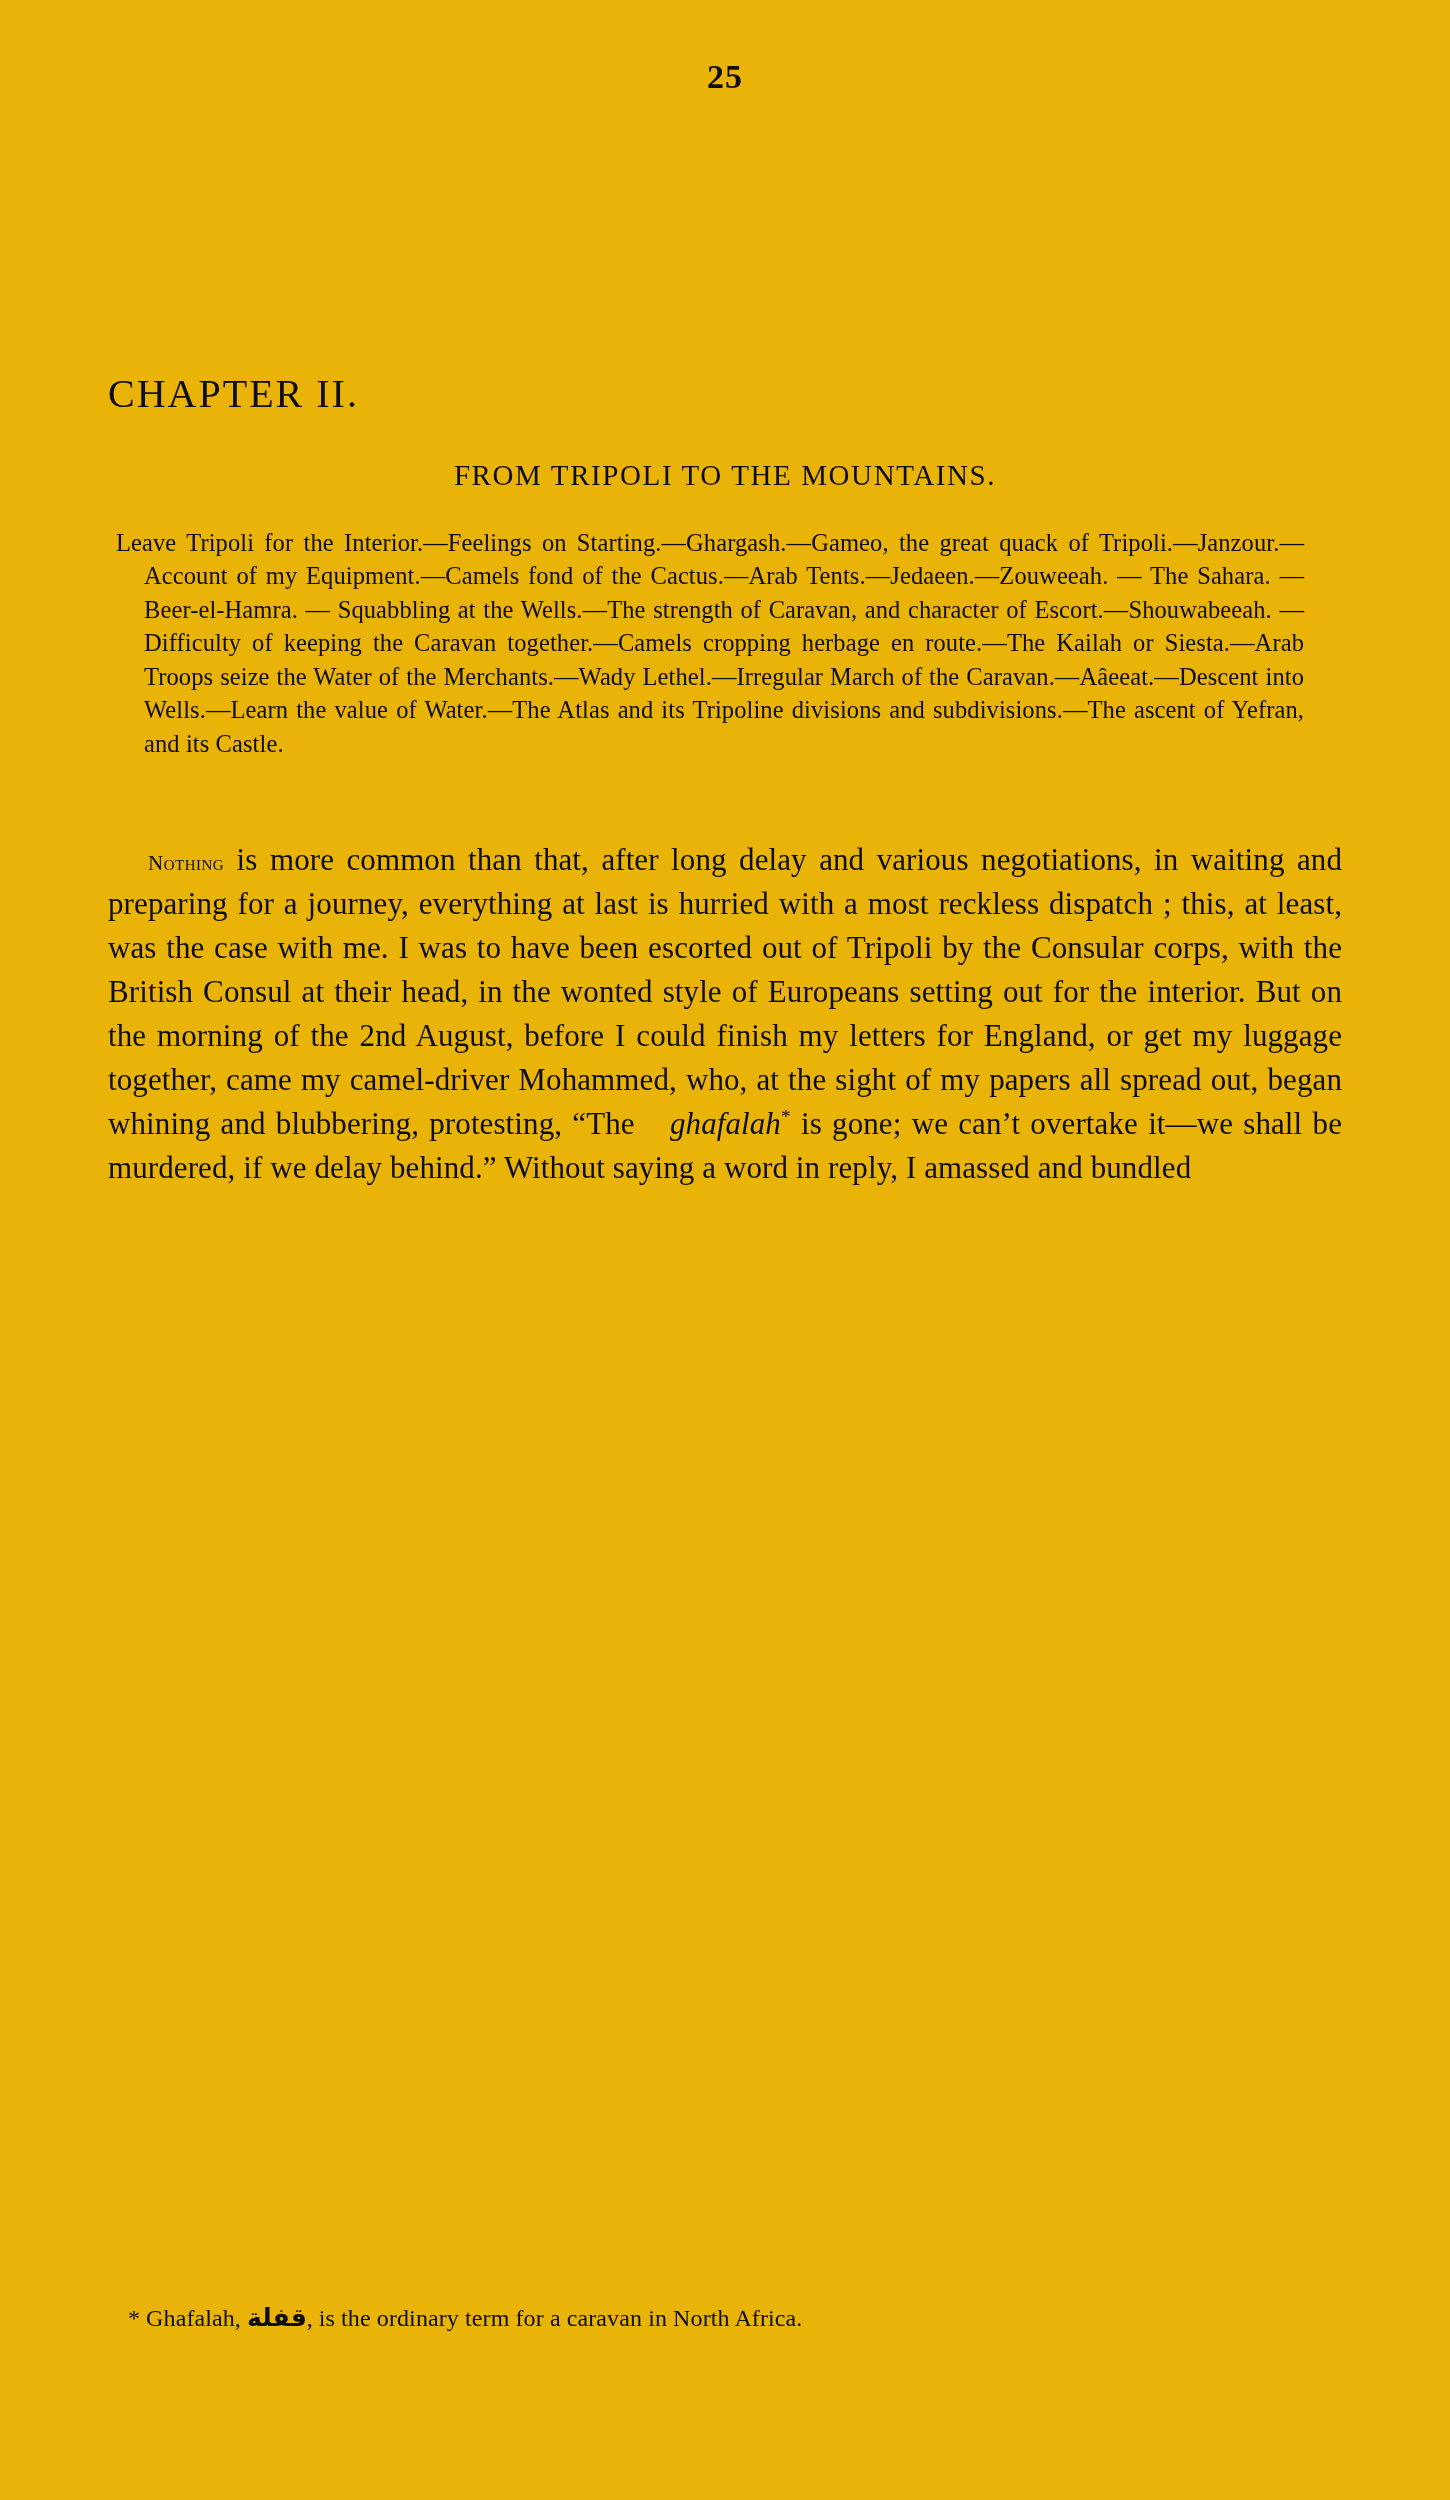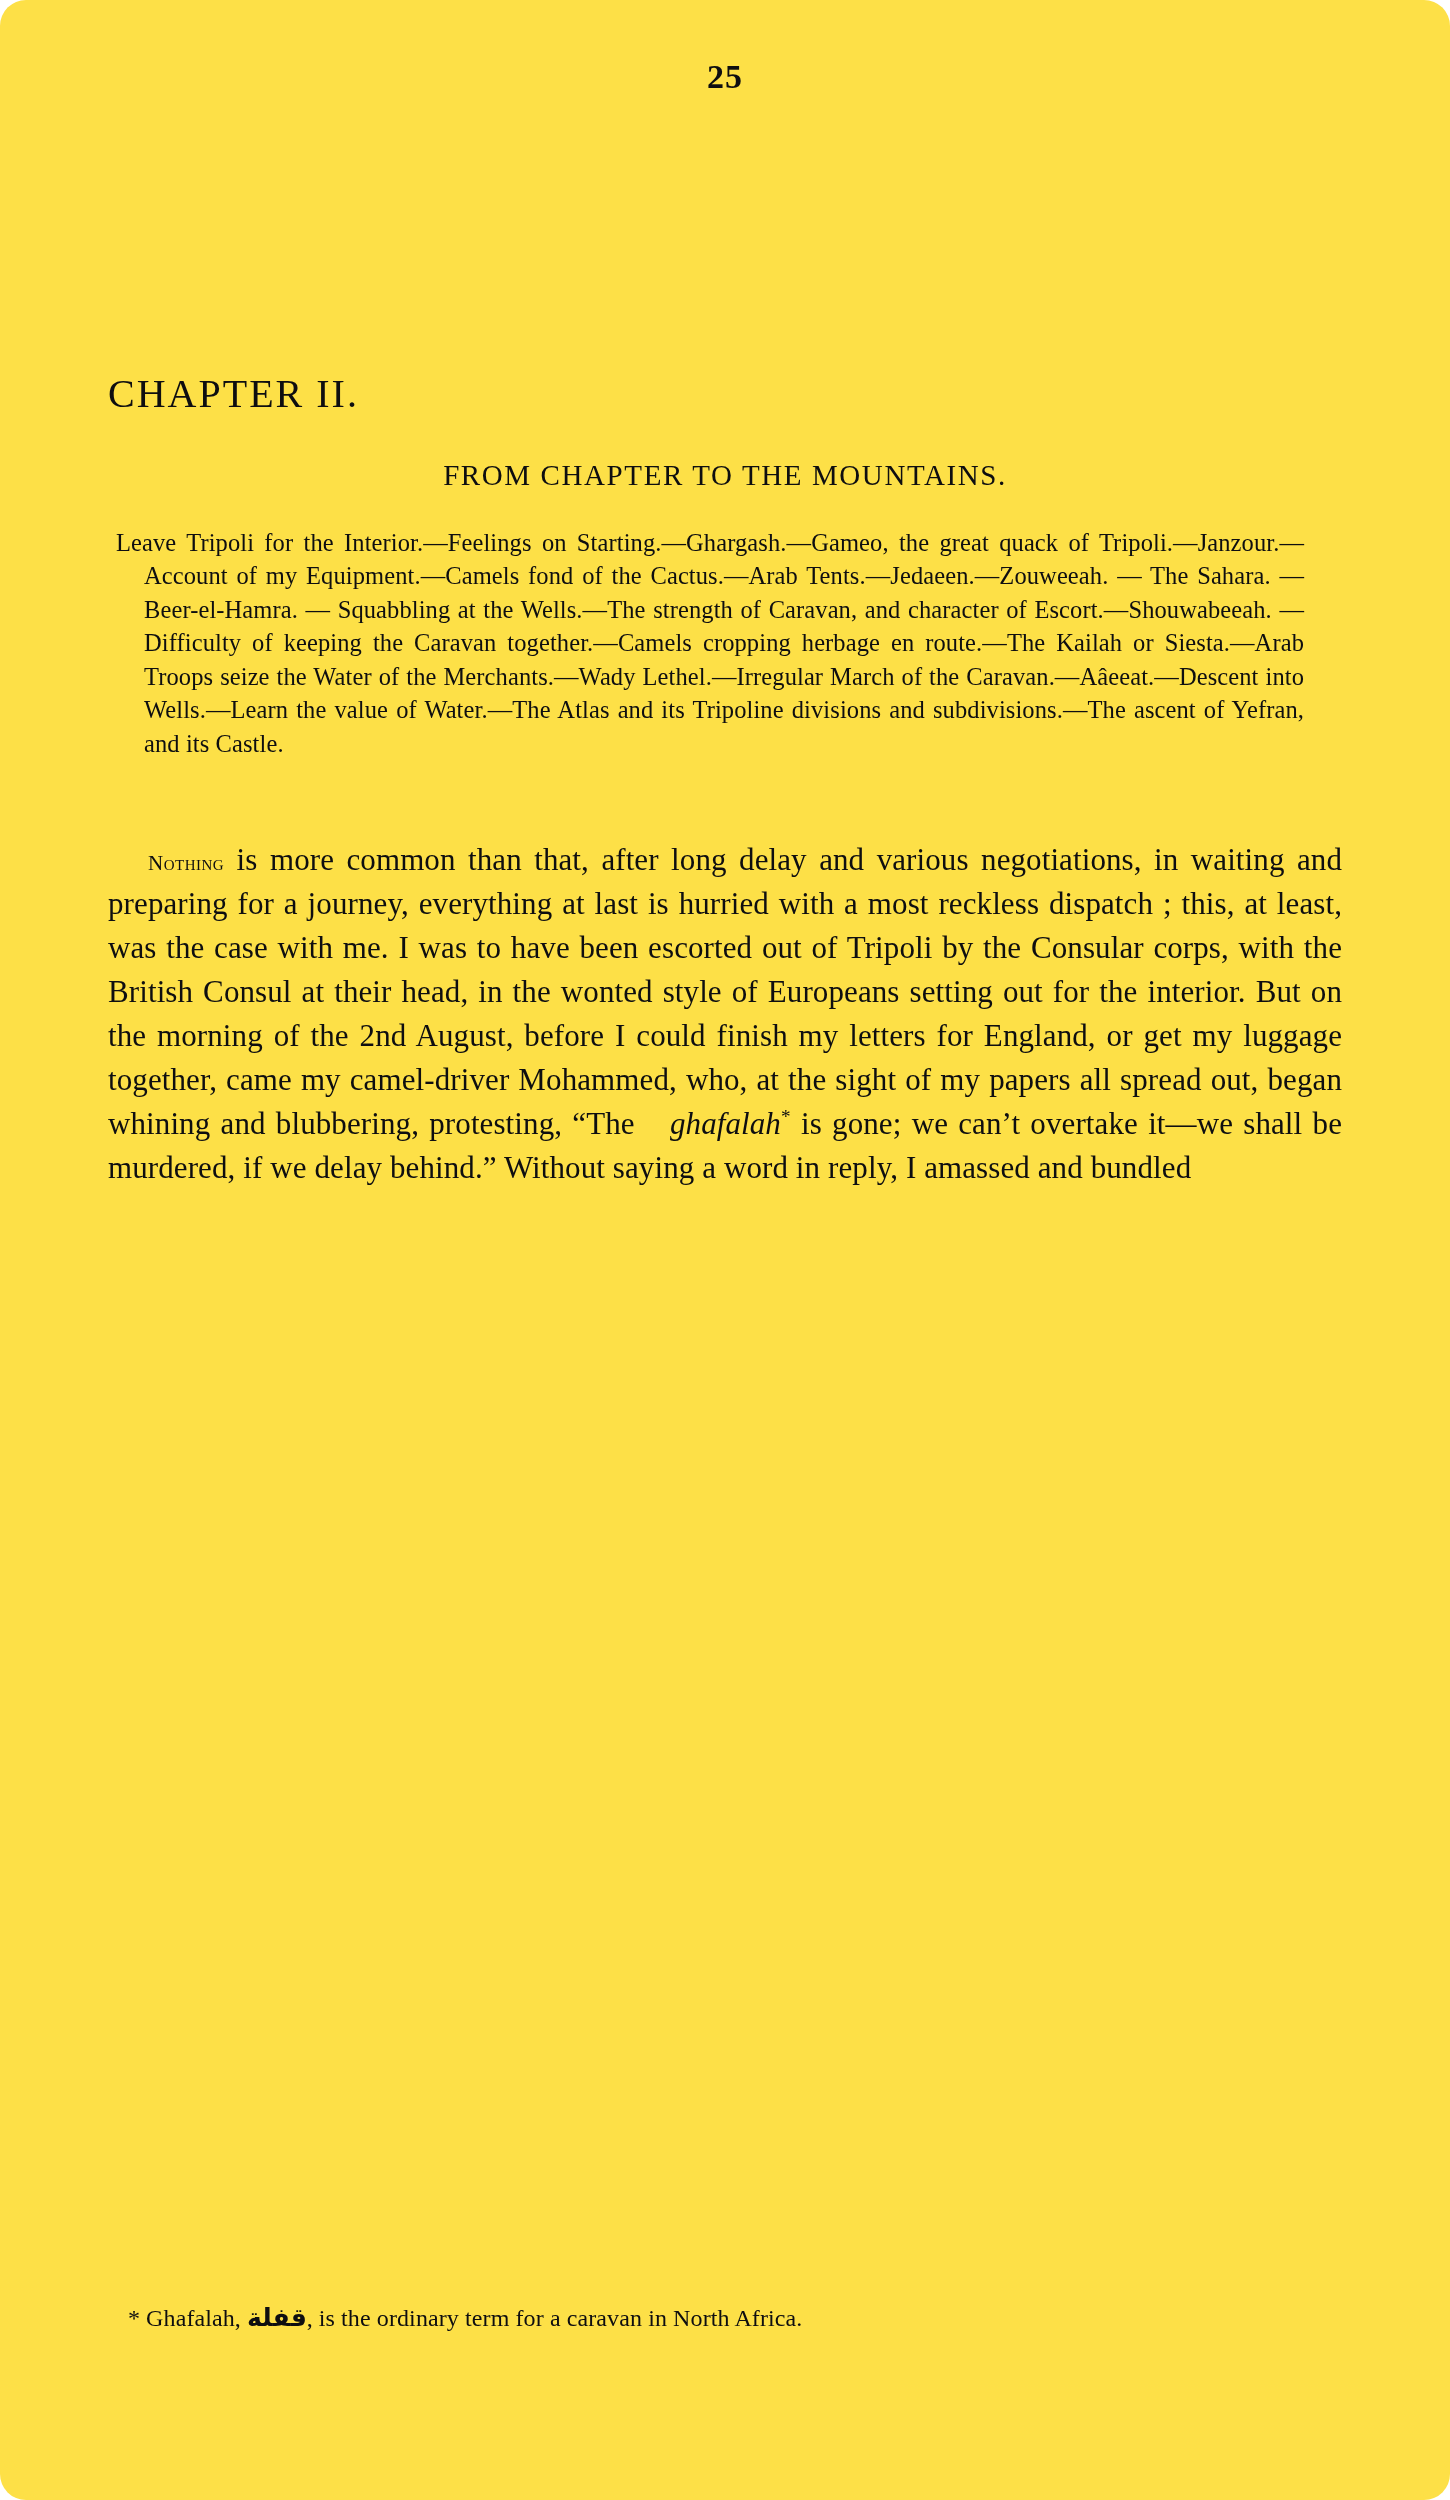--- a/index.html
+++ b/index.html
@@ -11,22 +11,21 @@
     width: 1450px;
     height: 2500px;
     position: relative;
     font-family: "Liberation Serif", serif;
     color: #0e0e10;
     -webkit-font-smoothing: antialiased;
   }
   .page {
     position: absolute;
     inset: 0;
-    background: #fde047;
-    border-radius: 26px;
+    background: #eab308;
   }
   .page-number {
     position: absolute;
     top: 58px;
     left: 0;
     right: 0;
     text-align: center;
     font-size: 34px;
     font-weight: bold;
     letter-spacing: 1px;
@@ -112,21 +111,21 @@
 <body>
 
 <div class="page">
 
   <div class="page-number">25</div>
 
   <div class="content">
 
     <h1 class="chapter-title">CHAPTER II.</h1>
 
-    <h2 class="chapter-subtitle">FROM CHAPTER TO THE MOUNTAINS.</h2>
+    <h2 class="chapter-subtitle">FROM TRIPOLI TO THE MOUNTAINS.</h2>
 
     <p class="synopsis">Leave Tripoli for the Interior.—Feelings on Starting.—Ghargash.—Gameo, the great quack of Tripoli.—Janzour.—Account of my Equipment.—Camels fond of the Cactus.—Arab Tents.—Jedaeen.—Zouweeah. — The Sahara. — Beer-el-Hamra. — Squabbling at the Wells.—The strength of Caravan, and character of Escort.—Shouwabeeah. — Difficulty of keeping the Caravan together.—Camels cropping herbage en route.—The Kailah or Siesta.—Arab Troops seize the Water of the Merchants.—Wady Lethel.—Irregular March of the Caravan.—Aâeeat.—Descent into Wells.—Learn the value of Water.—The Atlas and its Tripoline divisions and subdivisions.—The ascent of Yefran, and its Castle.</p>
 
     <p class="body-text">
       <span class="indent-first"></span><span class="smallcaps">Nothing</span><span> is more common than that, after long delay and various negotiations, in waiting and preparing for a journey, everything at last is hurried with a most reckless dispatch ; this, at least, was the case with me.  I was to have been escorted out of Tripoli by the Consular corps, with the British Consul at their head, in the wonted style of Europeans setting out for the interior. But on the morning of the 2nd August, before I could finish my letters for England, or get my luggage together, came my camel-driver Mohammed, who, at the sight of my papers all spread out, began whining and blubbering, protesting, “The </span><i>ghafalah</i><sup>*</sup><span> is gone; we can’t overtake it—we shall be murdered, if we delay behind.” Without saying a word in reply, I amassed and bundled</span>
     </p>
 
   </div>
 
   <div class="footnote">

